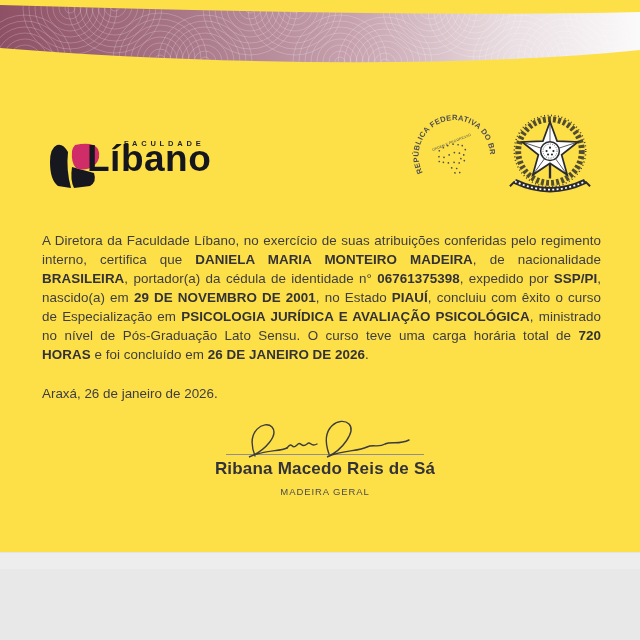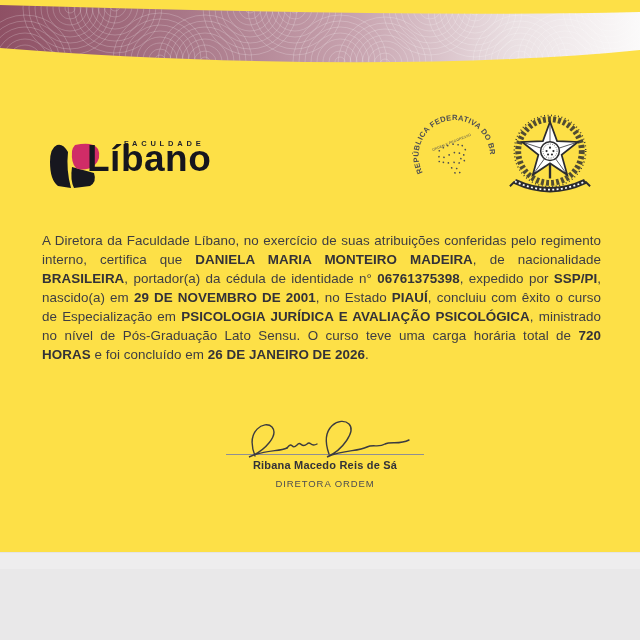--- a/index.html
+++ b/index.html
@@ -29,21 +29,21 @@
     position:absolute;left:42px;top:218px;width:559px;
     font-size:13.4px;line-height:19px;color:#3e3d43;
     text-align:justify;letter-spacing:0.05px;
   }
   .cert-text b{color:#333238;}
   .date-line{position:absolute;left:42px;top:386px;font-size:13.4px;color:#3e3d43;}
   
   .signature{position:absolute;left:212px;top:416px;width:226px;text-align:center;}
   .sig-script{display:block;margin:0 auto -10px auto;}
   .sig-line{border:0;border-top:1.2px solid #8f8f93;width:198px;margin:0 auto;}
-  .sig-name{font-size:11px;font-weight:bold;color:#333238;margin-top:4px;letter-spacing:0.2px;text-align:center;}
+  .sig-name{font-size:17px;font-weight:bold;color:#333238;margin-top:4px;letter-spacing:0.2px;text-align:center;}
   .sig-title{font-size:9.5px;color:#4b4b51;margin-top:7px;letter-spacing:0.9px;}
   .footer-strip{
     position:absolute;left:0;right:0;bottom:0;height:16px;
     background:#eeedee;border-top:1px solid #e5e4e5;
   }
 </style>
 </head>
 <body>
 
 <div class="page">
@@ -161,28 +161,29 @@
       </g>
       <line x1="45" y1="57" x2="45" y2="72" stroke-width="2.4"></line>
       <path d="M9,75 Q45,92 81,75" stroke-width="5.5"></path>
       <path d="M9,75 Q45,92 81,75" stroke="#ffffff" stroke-width="1.8" stroke-dasharray="2 2.4"></path>
       <path d="M9,75 L4,80 M81,75 L86,80" stroke-width="2"></path>
     </g>
   </svg>
 
   <p class="cert-text"><span>A Diretora da Faculdade Líbano, no exercício de suas atribuições conferidas pelo regimento interno, certifica que </span><b>DANIELA MARIA MONTEIRO MADEIRA</b><span>, de nacionalidade </span><b>BRASILEIRA</b><span>, portador(a) da cédula de identidade n° </span><b>06761375398</b><span>, expedido por </span><b>SSP/PI</b><span>, nascido(a) em </span><b>29 DE NOVEMBRO DE 2001</b><span>, no Estado </span><b>PIAUÍ</b><span>, concluiu com êxito o curso de Especialização em </span><b>PSICOLOGIA JURÍDICA E AVALIAÇÃO PSICOLÓGICA</b><span>, ministrado no nível de Pós-Graduação Lato Sensu. O curso teve uma carga horária total de </span><b>720 HORAS</b><span> e foi concluído em </span><b>26 DE JANEIRO DE 2026</b><span>.</span></p>
 
+  <div class="date-line">Araxá, 26 de janeiro de 2026.</div>
 
   <div class="signature">
     <svg class="sig-script" width="200" height="48" viewBox="0 0 200 48" aria-hidden="true">
       <g fill="none" stroke="#3b3b40" stroke-width="1.4" stroke-linecap="round">
         <path d="M30,40 C20,14 40,4 47,11 C54,19 40,35 24,41 C42,33 54,36 62,32"></path>
         <path d="M62,32 C68,24 66,35 72,29 C76,24 76,33 82,28 C86,24 85,32 92,28"></path>
         <path d="M104,38 C94,10 116,0 124,8 C131,15 118,34 102,41 C120,33 132,36 142,31 C148,28 154,32 160,28 C166,25 174,29 184,24"></path>
       </g>
     </svg>
     <hr class="sig-line">
     <div class="sig-name">Ribana Macedo Reis de Sá</div>
-    <div class="sig-title">DIRETORA ORDEM</div>
+    <div class="sig-title">MADEIRA GERAL</div>
   </div>
 
   <div class="footer-strip"></div>
 </div>
 
 </body></html>

